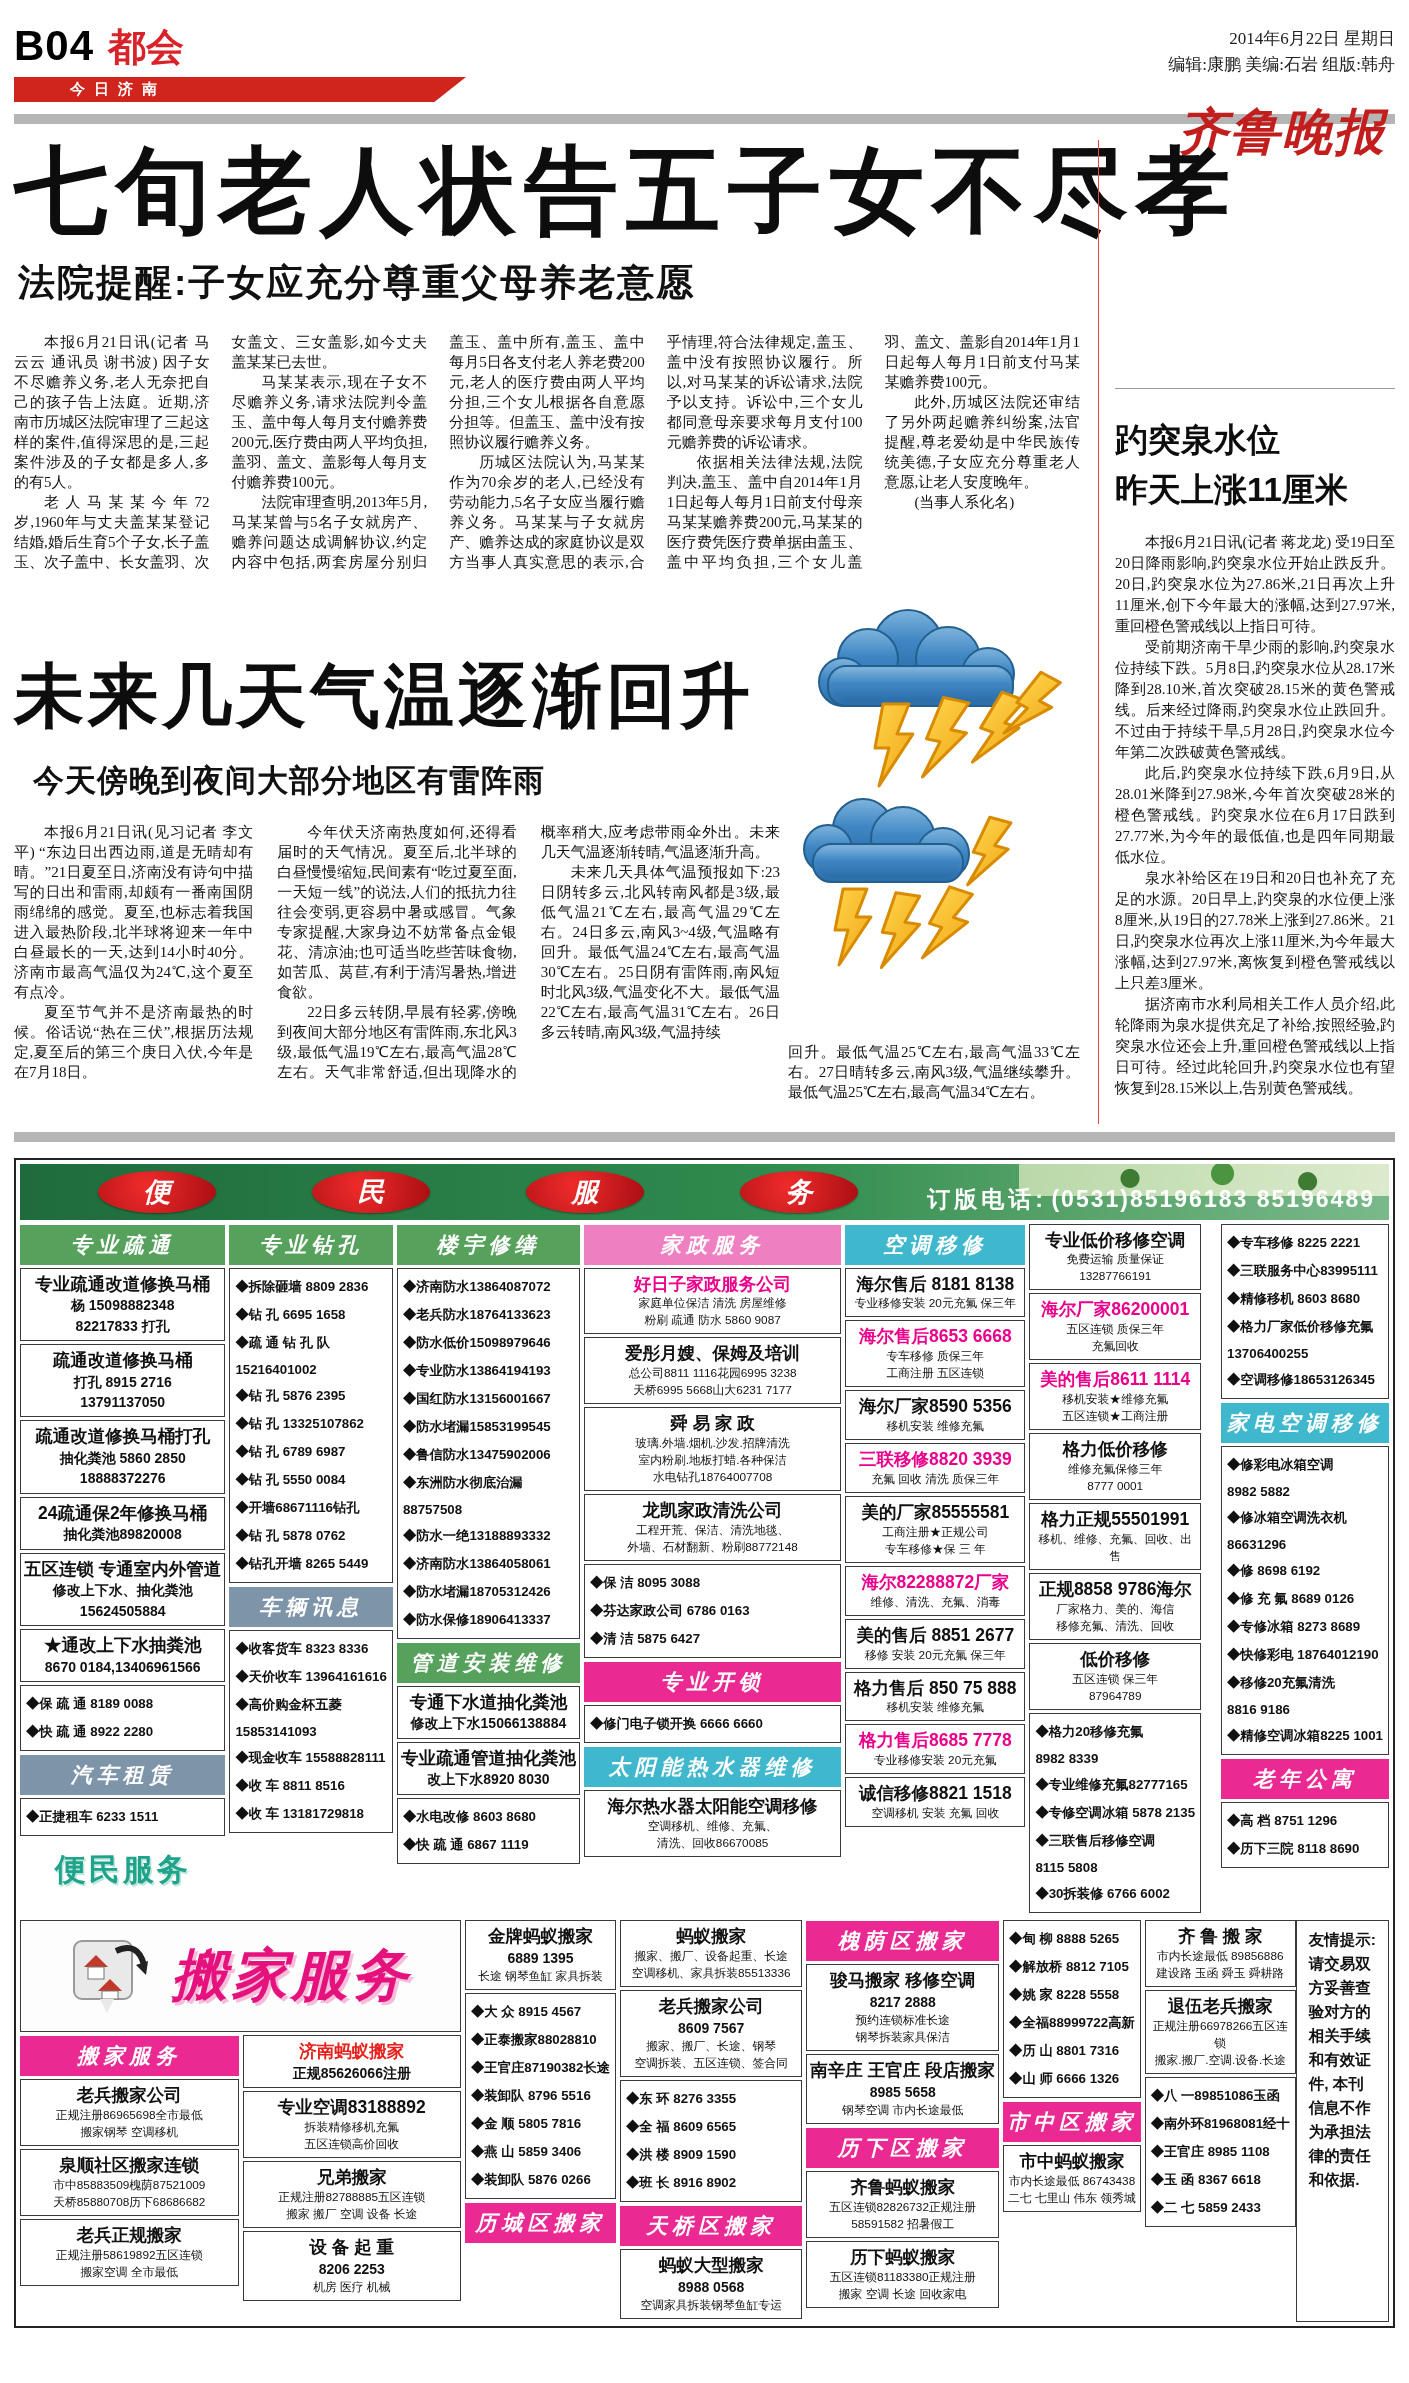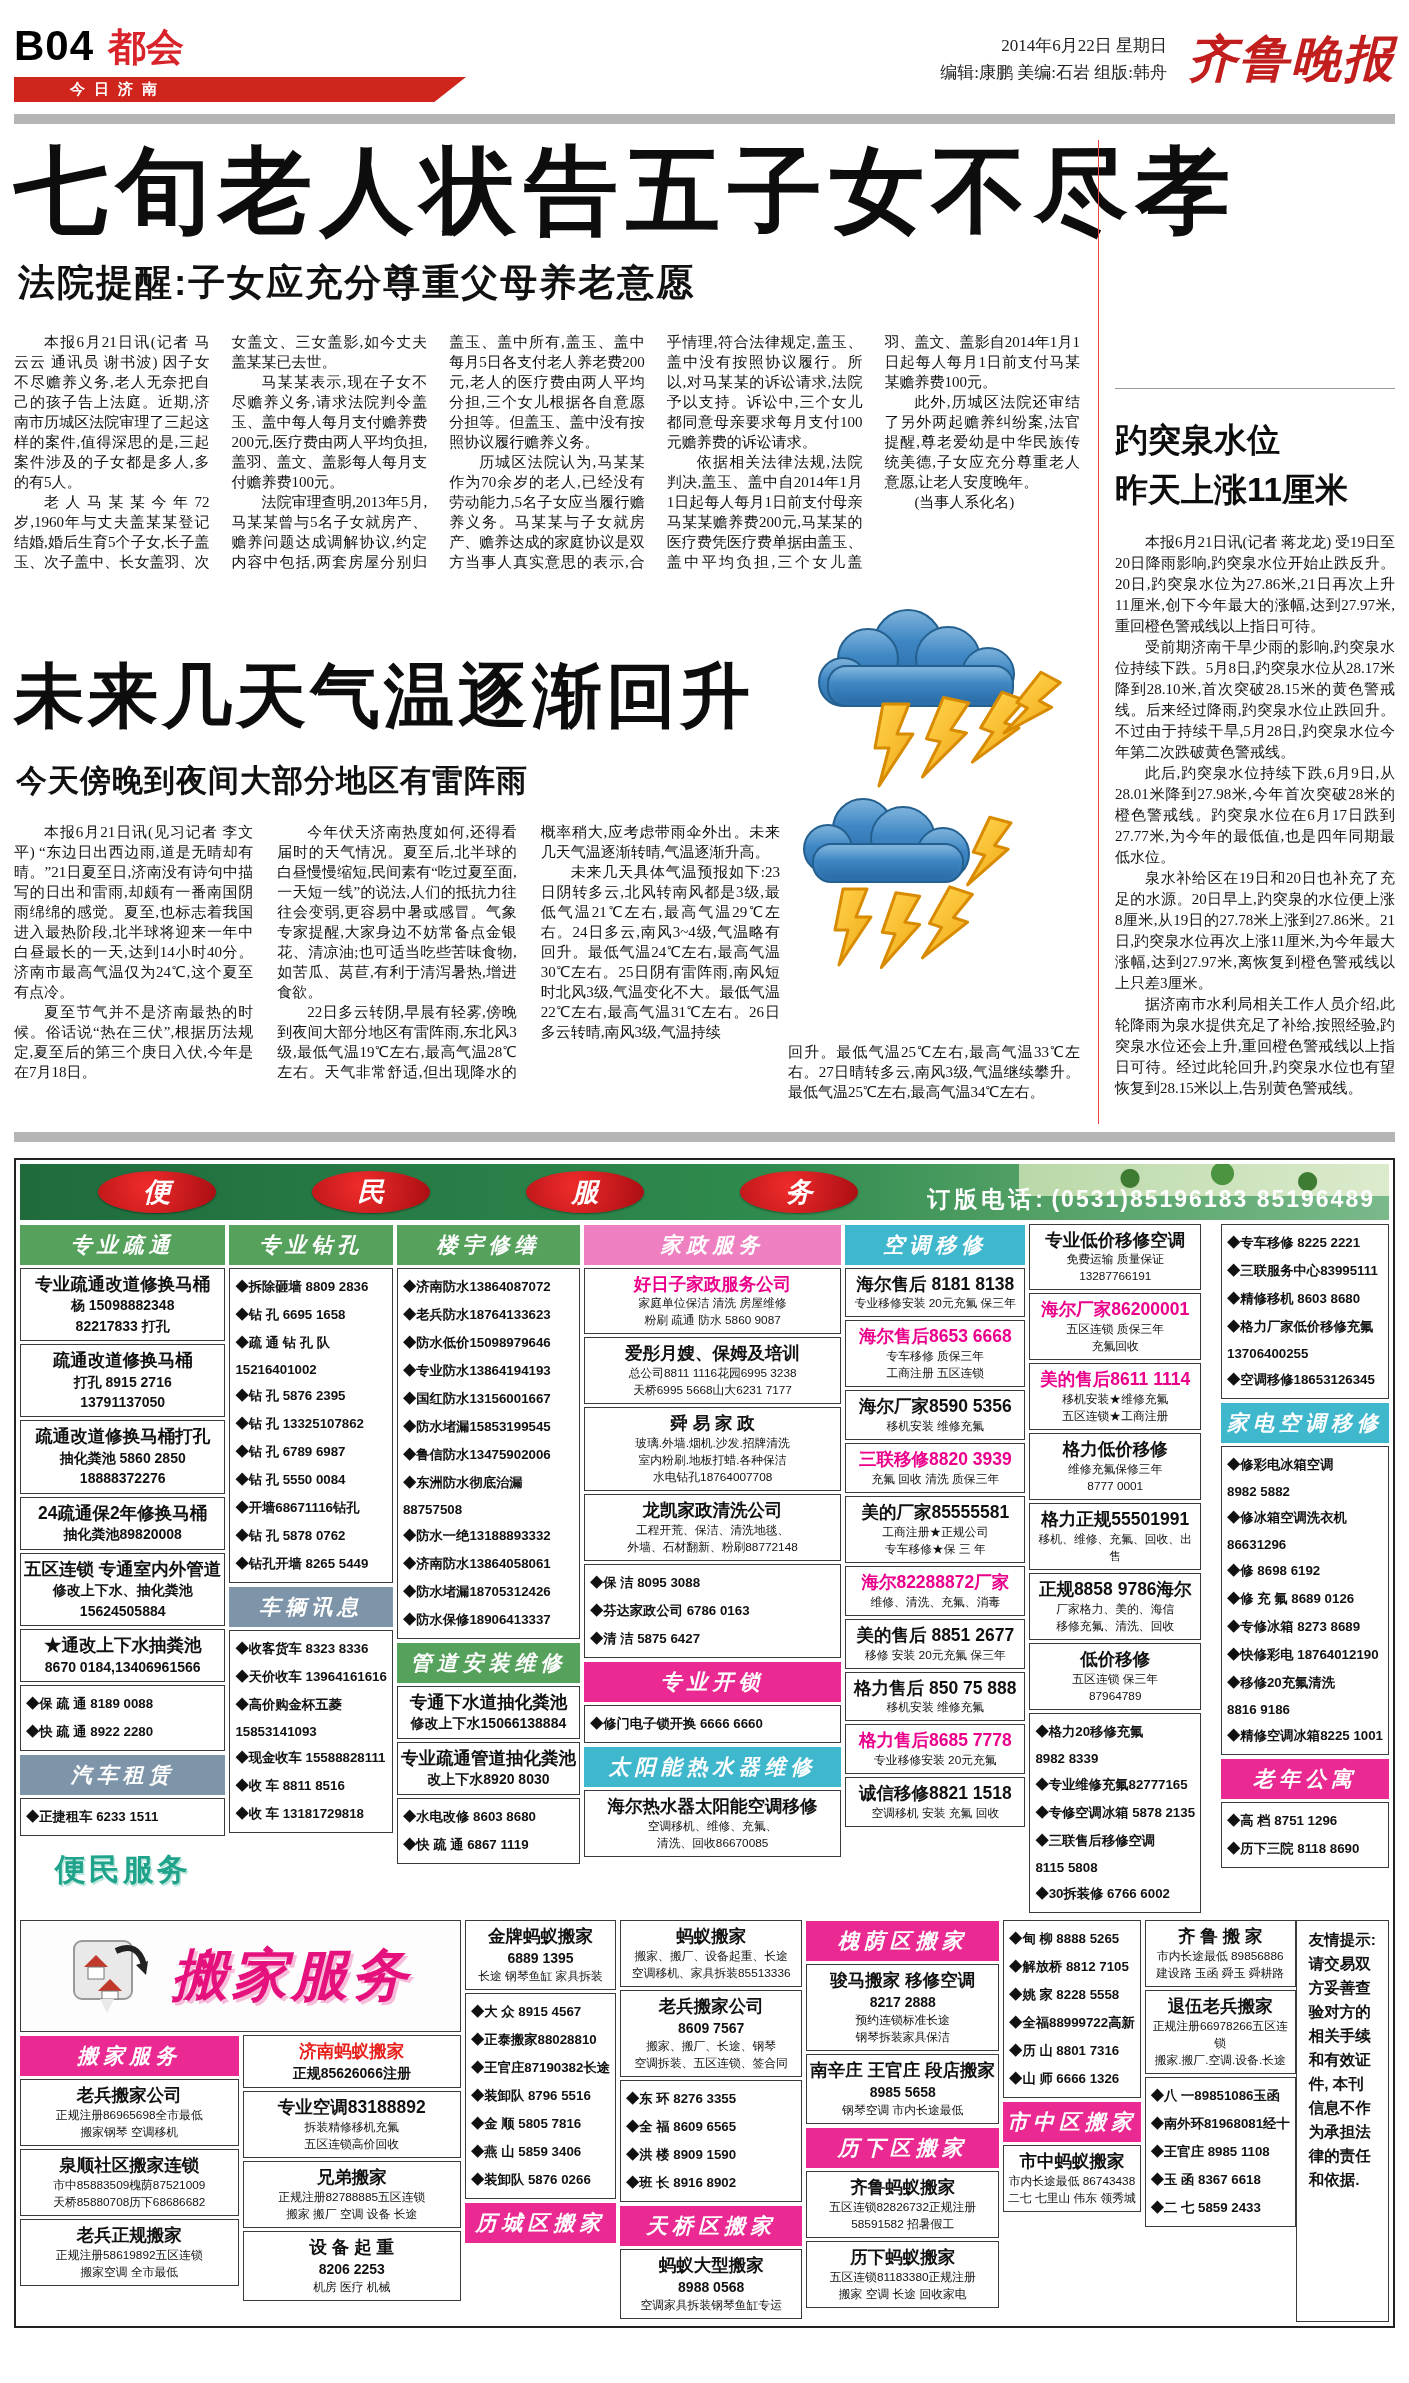--- a/index.html
+++ b/index.html
@@ -10,40 +10,40 @@
   .masthead{display:flex;justify-content:space-between;align-items:flex-start;height:96px;}
   .mast-left{width:480px;}
   .mast-top{display:flex;align-items:baseline;gap:14px;padding-top:12px;}
   .pcode{font-family:"Liberation Sans",sans-serif;font-weight:900;font-size:42px;color:#000;letter-spacing:1px;}
   .psec{font-family:"Liberation Sans",sans-serif;font-weight:900;font-size:38px;color:#d8232a;}
   .redbar{margin-top:4px;width:452px;height:25px;background:#d0251c;
           clip-path:polygon(0 0,100% 0,93% 100%,0 100%);
           display:flex;align-items:center;}
   .redbar span{color:#fff;font-family:"Liberation Sans",sans-serif;font-weight:700;
                font-size:15px;letter-spacing:9px;padding-left:56px;}
-  .mast-right{display:flex;align-items:center;gap:20px;padding-top:16px;}
+  .mast-right{display:flex;align-items:center;gap:20px;padding-top:16px;flex-direction:column;}
   .dateline{text-align:right;font-size:17px;line-height:1.55;color:#222;}
   .paper-logo{font-family:"Liberation Serif",serif;font-style:italic;font-weight:900;
               font-size:50px;color:#c21e1e;letter-spacing:2px;}
   .band{height:10px;background:#b5b5b5;margin:8px 0 16px 0;}
   
   .top-zone{display:flex;}
   .lead-col{width:1066px;}
   .lead-headline{margin:0;font-family:"Liberation Sans",sans-serif;font-weight:900;
                  font-size:94px;line-height:1.08;letter-spacing:8px;color:#0d0d0d;white-space:nowrap;}
   .lead-subhead{margin:16px 0 0 4px;font-family:"Liberation Sans",sans-serif;font-weight:700;
                 font-size:37px;letter-spacing:2px;color:#111;}
   .lead-body{margin-top:24px;height:292px;column-count:5;column-gap:22px;
              font-size:15px;line-height:20px;text-align:justify;overflow:hidden;}
   .para{margin:0;text-indent:2em;}
   
   .weather{margin-top:26px;}
   .weather-headline{margin:0;font-family:"Liberation Sans",sans-serif;font-weight:900;
                     font-size:70px;letter-spacing:4px;color:#0d0d0d;}
-  .weather-subhead{margin:16px 0 0 2px;font-family:"Liberation Sans",sans-serif;font-weight:700;
+  .weather-subhead{margin:16px 0 0 19px;font-family:"Liberation Sans",sans-serif;font-weight:700;
                    font-size:31px;letter-spacing:1px;}
   .weather-flex{display:flex;margin-top:20px;}
   .weather-body{width:766px;height:302px;column-count:3;column-gap:24px;
                 font-size:15px;line-height:20px;text-align:justify;overflow:hidden;}
   .weather-right{width:292px;margin-left:8px;margin-top:-218px;}
   .weather-right .cont{font-size:15px;line-height:20px;text-align:justify;margin:4px 0 0 0;}
   
   .spring{flex:1;margin-left:18px;padding-left:16px;border-left:1px solid #ef4444;}
   .spring-rule{height:1px;background:#9a9a9a;margin-top:248px;}
   .spring-title{margin:26px 0 0 0;font-family:"Liberation Sans",sans-serif;font-weight:900;

